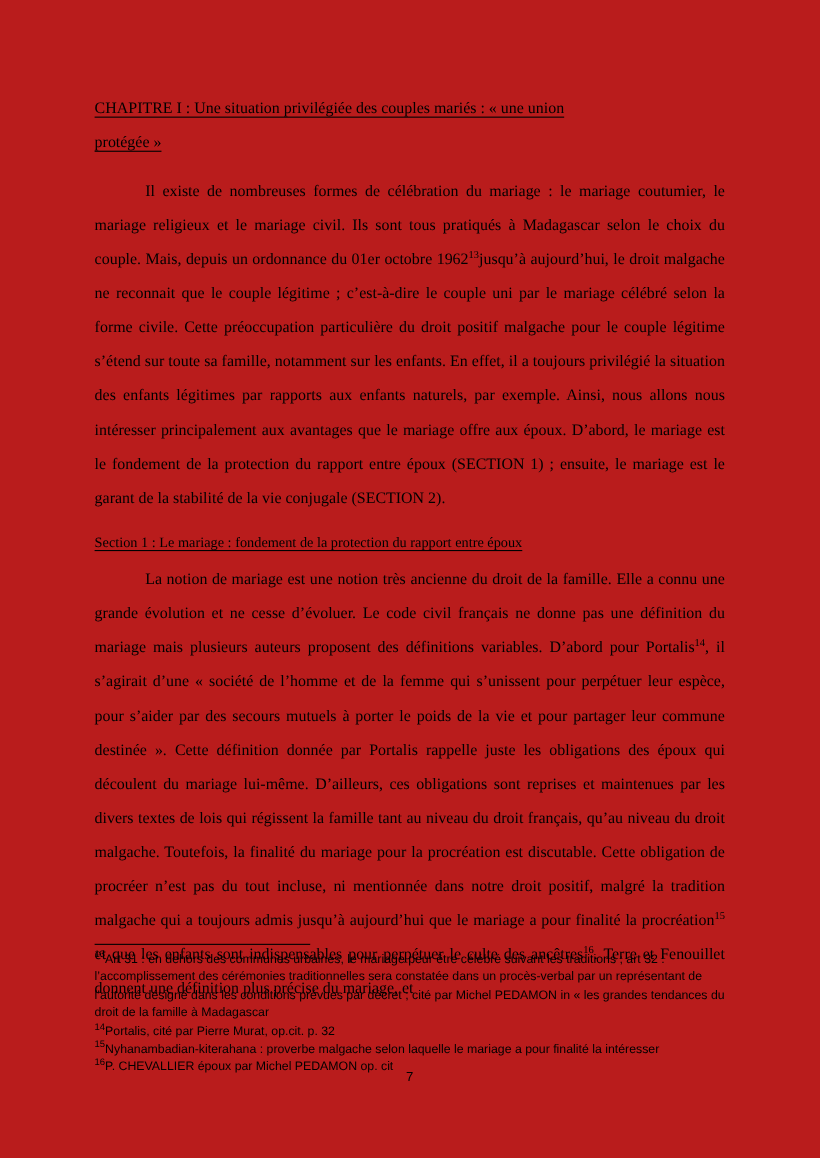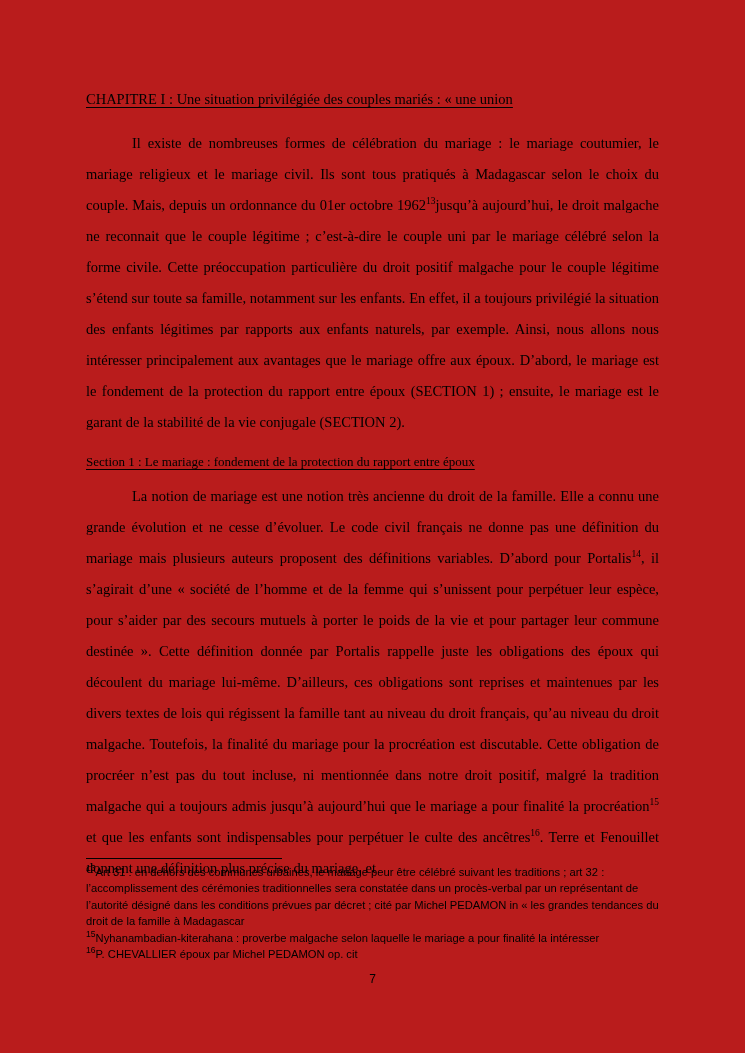--- a/index.html
+++ b/index.html
@@ -95,20 +95,21 @@
 </style>
 </head>
 <body>
 
 <div class="page">
 
   <div class="content">
 
     <div class="chapter-title">
       <span>CHAPITRE I : Une situation privilégiée des couples mariés : « une union</span>
+      <div class="tail">protégée »</div>
     </div>
 
     <p class="para indent">
       <span>Il existe de nombreuses formes de célébration du mariage : le mariage coutumier, le mariage religieux et le mariage civil. Ils sont  tous pratiqués à Madagascar selon le choix du couple. Mais, depuis un ordonnance du 01er octobre 1962</span><sup>13</sup><span>jusqu’à aujourd’hui, le droit malgache ne reconnait que le couple légitime ; c’est-à-dire le couple uni par le mariage célébré selon la forme civile. Cette préoccupation particulière du droit positif malgache pour le couple légitime s’étend sur toute sa famille, notamment sur les enfants. En effet, il a toujours privilégié la situation des enfants légitimes par rapports aux enfants naturels, par exemple. Ainsi, nous allons nous intéresser principalement aux avantages que le mariage offre aux époux. D’abord, le mariage est le fondement de la protection du rapport entre époux (SECTION 1) ; ensuite, le mariage est le garant de la stabilité de la vie conjugale (SECTION 2).</span>
     </p>
 
     <div class="section-head">Section 1 : Le mariage : fondement de la protection du rapport entre époux</div>
 
     <p class="para indent">
       <span>La notion de mariage est une notion très ancienne du droit de la famille. Elle a connu une grande évolution et ne cesse d’évoluer. Le code civil français ne donne pas une définition du mariage mais plusieurs auteurs proposent des définitions variables. D’abord pour Portalis</span><sup>14</sup><span>, il s’agirait d’une « société de l’homme et de la femme qui s’unissent pour perpétuer leur espèce, pour s’aider par des secours mutuels à porter le poids de la vie et pour partager leur commune destinée ». Cette définition donnée par Portalis rappelle juste les obligations des époux qui découlent du mariage lui-même. D’ailleurs, ces obligations sont reprises et maintenues par les divers textes de lois qui régissent la famille tant au niveau du droit français, qu’au niveau du droit malgache. Toutefois, la finalité du mariage pour la procréation est discutable. Cette obligation de procréer n’est pas du tout incluse, ni mentionnée dans notre droit positif, malgré la tradition malgache qui a toujours admis jusqu’à aujourd’hui que le mariage a pour finalité la procréation</span><sup>15</sup><span> et que les enfants sont indispensables pour perpétuer le culte des ancêtres</span><sup>16</sup><span>. Terre et Fenouillet donnent une définition plus précise du mariage, et</span>
@@ -116,20 +117,23 @@
 
   </div>
 
   <div class="footnote-rule"></div>
 
   <div class="footnotes">
     <p class="fn">
       <sup>13</sup><span>Art 31 : en dehors des communes urbaines, le mariage peur être célébré suivant les traditions ; art 32 : l’accomplissement des cérémonies traditionnelles sera constatée dans un procès-verbal par un représentant de l’autorité désigné dans les conditions prévues par décret ; cité par Michel PEDAMON in « les grandes tendances du droit de la famille à Madagascar</span>
     </p>
     <p class="fn">
+      <sup>14</sup><span>Portalis, cité par Pierre Murat, op.cit. p. 32</span>
+    </p>
+    <p class="fn">
       <sup>15</sup><span>Nyhanambadian-kiterahana : proverbe malgache selon laquelle le mariage a pour finalité la intéresser</span>
     </p>
     <p class="fn">
       <sup>16</sup><span>P. CHEVALLIER époux par Michel PEDAMON op. cit</span>
     </p>
   </div>
 
   <div class="page-number">7</div>
 
 </div>

